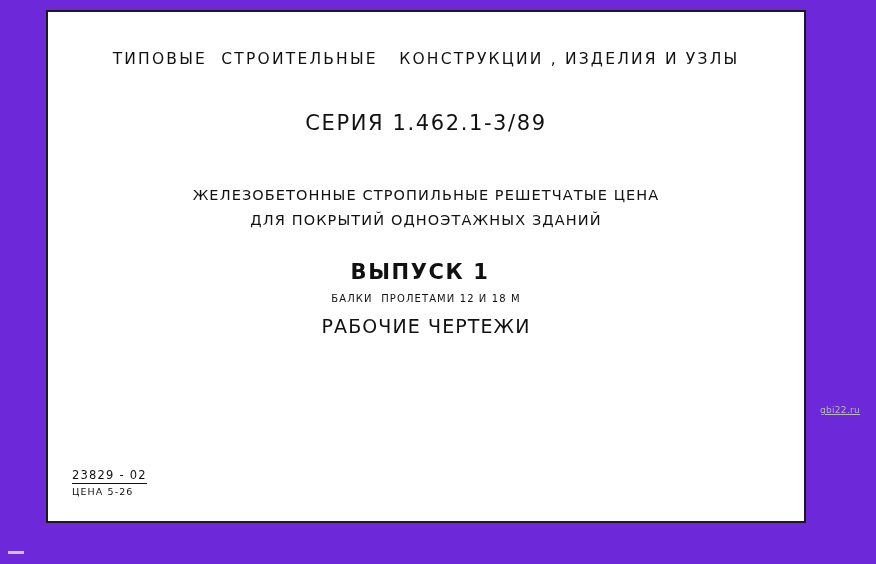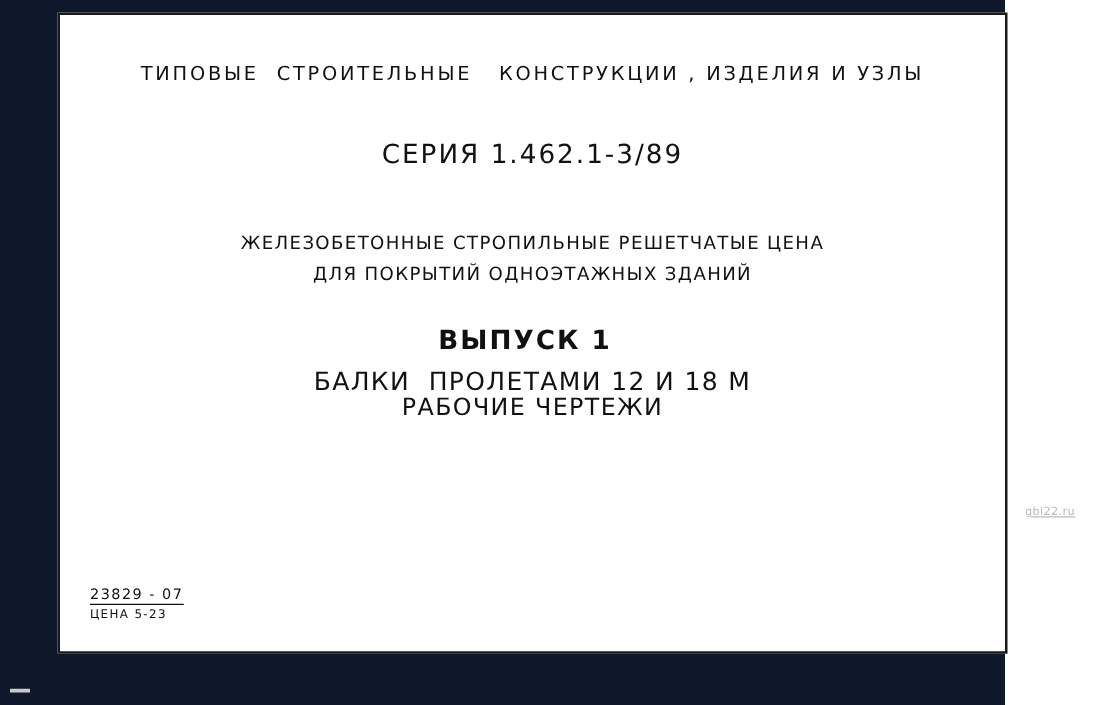--- a/index.html
+++ b/index.html
@@ -11,23 +11,23 @@
     width: 876px;
     height: 564px;
     position: relative;
     font-family: "DejaVu Sans", sans-serif;
     overflow: hidden;
   }
 
   #page {
     position: absolute;
     left: 0; top: 0;
-    width: 804px;
+    width: 876px;
     height: 564px;
-    background: #0f172a;
+    background: #6d28d9;
   }
 
   
   #sheet-frame {
     position: absolute;
     left: 46px;
     top: 10px;
     width: 760px;
     height: 513px;
     border: 2px solid #1a1a1a;
@@ -92,21 +92,21 @@
     right: 12px;
     top: 248px;
     font-size: 21px;
     font-weight: 700;
     letter-spacing: 1.6px;
   }
   #line-spans {
     left: 0;
     right: 0;
     top: 281px;
-    font-size: 20px;
+    font-size: 10px;
     letter-spacing: 1.1px;
   }
   #line-drawings {
     left: 0;
     right: 0;
     top: 303px;
     font-size: 19px;
     letter-spacing: 1.1px;
   }
 
@@ -169,22 +169,22 @@
 
       <div class="ttl" id="line-desc-2">ДЛЯ ПОКРЫТИЙ ОДНОЭТАЖНЫХ ЗДАНИЙ</div>
 
       <div class="ttl" id="line-issue">ВЫПУСК 1</div>
 
       <div class="ttl" id="line-spans">БАЛКИ  ПРОЛЕТАМИ 12 И 18 М</div>
 
       <div class="ttl" id="line-drawings">РАБОЧИЕ ЧЕРТЕЖИ</div>
 
       <div id="stamp">
-        <div id="stamp-code">23829 - 07</div>
-        <div id="stamp-price">ЦЕНА  5-23</div>
+        <div id="stamp-code">23829 - 02</div>
+        <div id="stamp-price">ЦЕНА  5-26</div>
       </div>
 
     </div>
   </div>
 
   <div id="watermark">gbi22.ru</div>
 
   <div id="scan-artifact"></div>
 
 </div>

